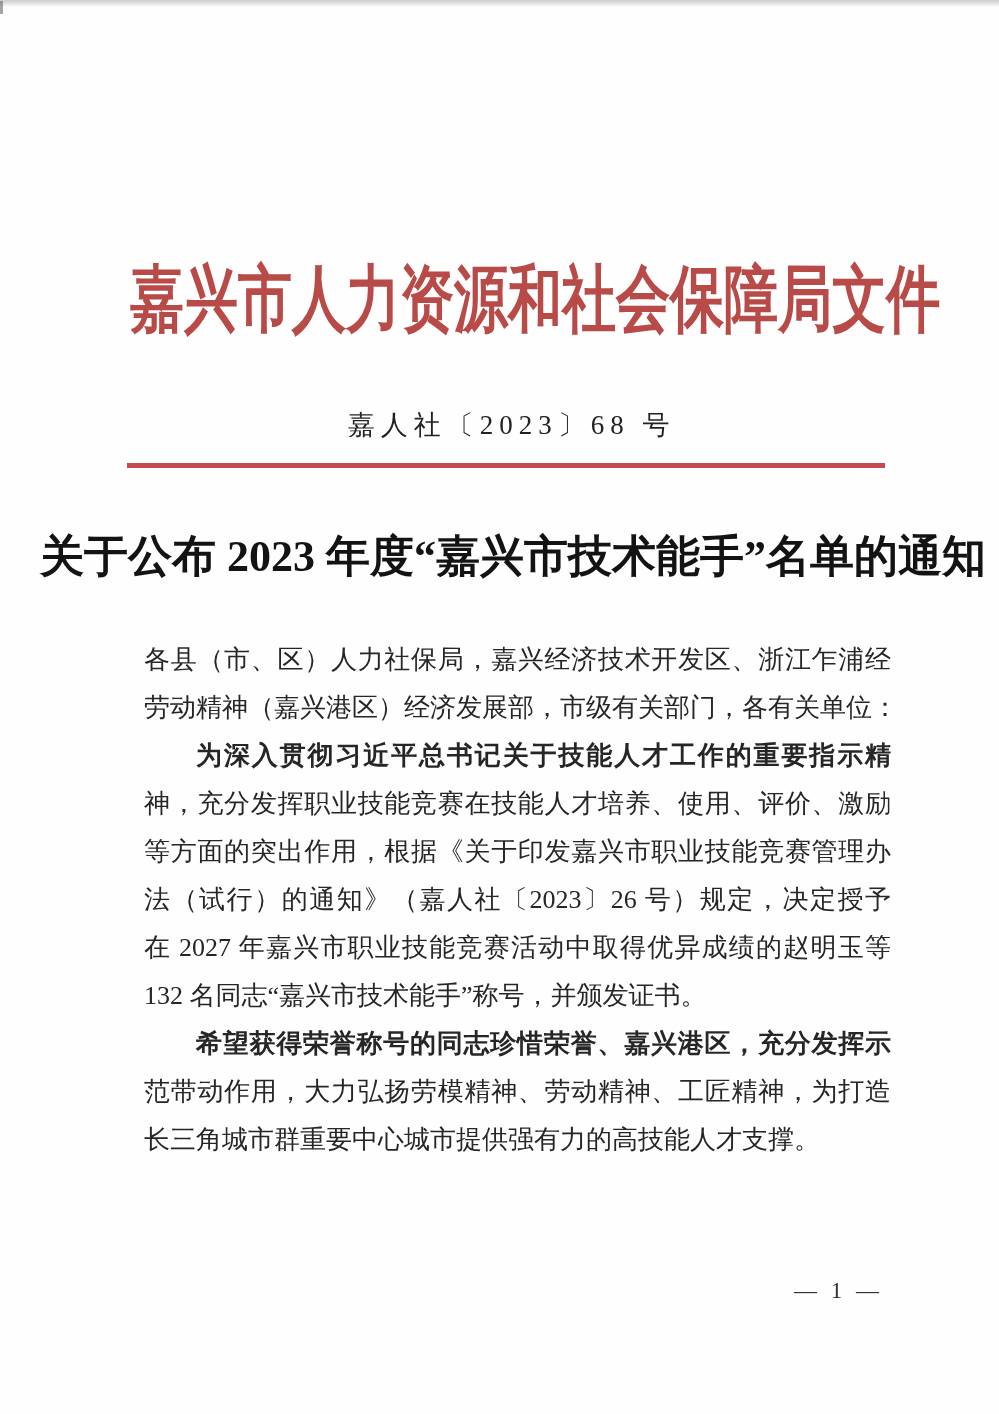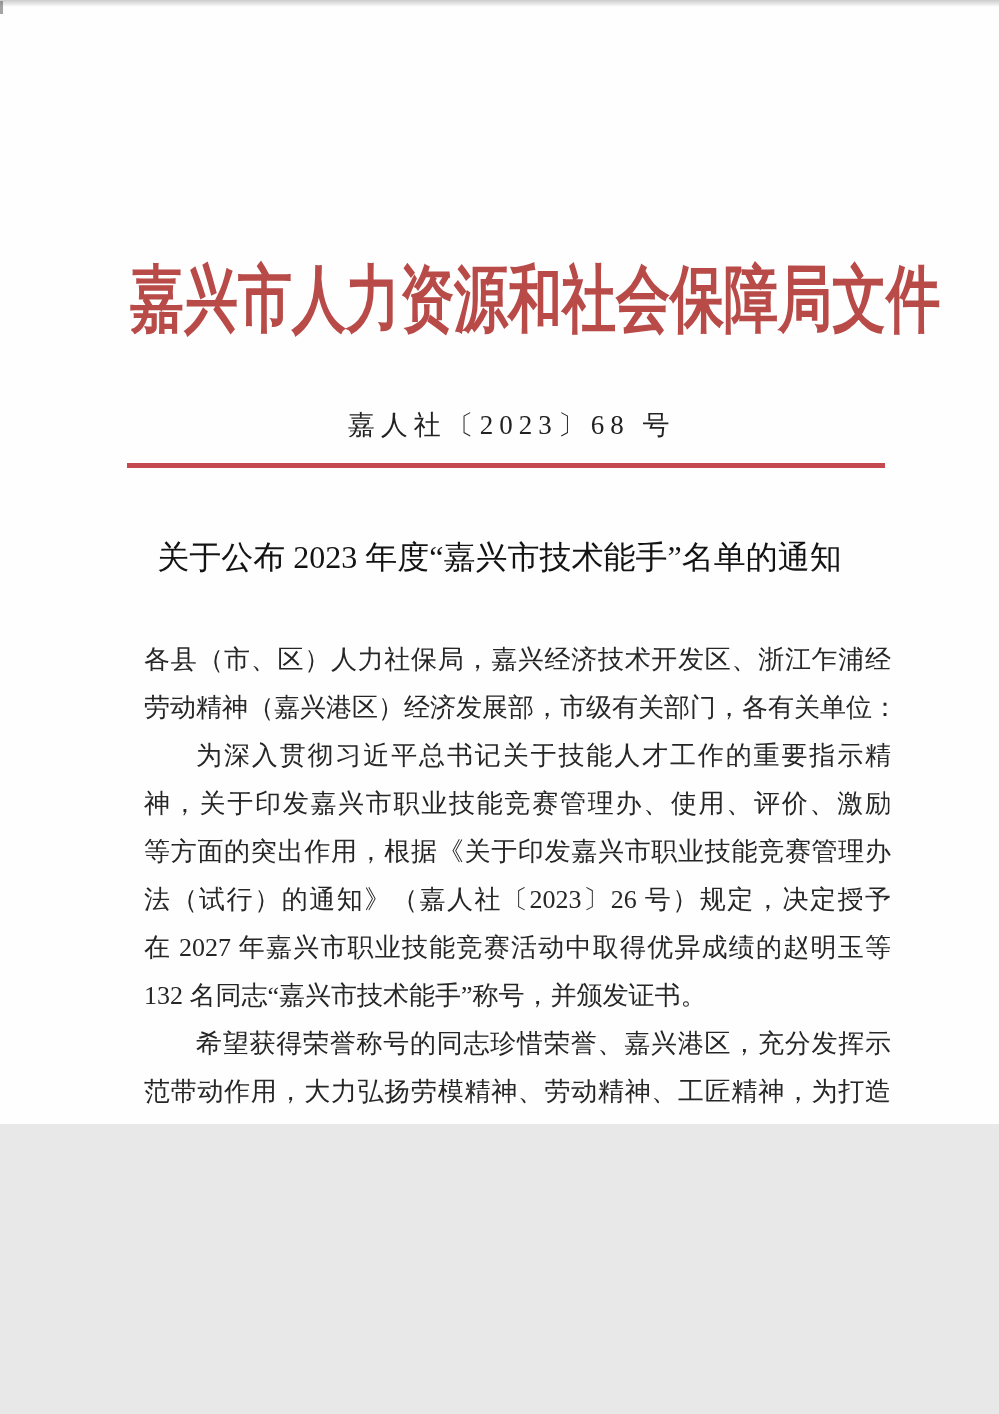--- a/index.html
+++ b/index.html
@@ -3,21 +3,21 @@
 <meta charset="utf-8">
 <style>
   html, body {
     margin: 0;
     padding: 0;
     background: #e8e8e8;
   }
   .page {
     position: relative;
     width: 999px;
-    height: 1124px;
+    height: 1414px;
     margin: 0 auto;
     background: #fefefe;
     overflow: hidden;
     font-family: "Liberation Serif", "DejaVu Serif", serif;
   }
   
   .scan-artifact {
     position: absolute;
     top: 0; left: 0; right: 0;
     height: 7px;
@@ -65,23 +65,23 @@
     width: 758px;
     height: 5px;
     background: #c54a50;
   }
   .notice-title {
     position: absolute;
     top: 528px;
     left: 40px;
     right: 40px;
     text-align: center;
-    font-size: 32px;
+    font-size: 44px;
     line-height: 58px;
-    font-weight: normal;
+    font-weight: bold;
     color: #131313;
     white-space: nowrap;
   }
   .body-block {
     position: absolute;
     top: 636px;
     left: 144px;
     width: 747px;
     color: #262626;
     font-size: 26px;
@@ -93,20 +93,21 @@
     text-align-last: justify;
     overflow: hidden;
     white-space: nowrap;
   }
   .line.natural {
     text-align-last: left;
     text-align: right;
   }
   .line.indent {
     text-indent: 2em;
+    font-weight: bold;
   }
   .page-number {
     position: absolute;
     top: 1276px;
     right: 116px;
     font-size: 23px;
     line-height: 30px;
     color: #333333;
     letter-spacing: 4px;
     white-space: nowrap;
@@ -126,25 +127,26 @@
 
   <div class="red-rule"></div>
 
   <div class="notice-title">关于公布 2023 年度“嘉兴市技术能手”名单的通知</div>
 
   <div class="body-block">
     <div class="line">各县（市、区）人力社保局，嘉兴经济技术开发区、浙江乍浦经</div>
     <div class="line">劳动精神（嘉兴港区）经济发展部，市级有关部门，各有关单位：</div>
 
     <div class="line indent">为深入贯彻习近平总书记关于技能人才工作的重要指示精</div>
-    <div class="line">神，关于印发嘉兴市职业技能竞赛管理办、使用、评价、激励</div>
+    <div class="line">神，充分发挥职业技能竞赛在技能人才培养、使用、评价、激励</div>
     <div class="line">等方面的突出作用，根据《关于印发嘉兴市职业技能竞赛管理办</div>
     <div class="line">法（试行）的通知》（嘉人社〔2023〕26 号）规定，决定授予</div>
     <div class="line">在 2027 年嘉兴市职业技能竞赛活动中取得优异成绩的赵明玉等</div>
     <div class="line natural">132 名同志“嘉兴市技术能手”称号，并颁发证书。</div>
 
     <div class="line indent">希望获得荣誉称号的同志珍惜荣誉、嘉兴港区，充分发挥示</div>
     <div class="line">范带动作用，大力弘扬劳模精神、劳动精神、工匠精神，为打造</div>
+    <div class="line natural">长三角城市群重要中心城市提供强有力的高技能人才支撑。</div>
   </div>
 
   <div class="page-number">— 1 —</div>
 
 </div>
 
 </body></html>

